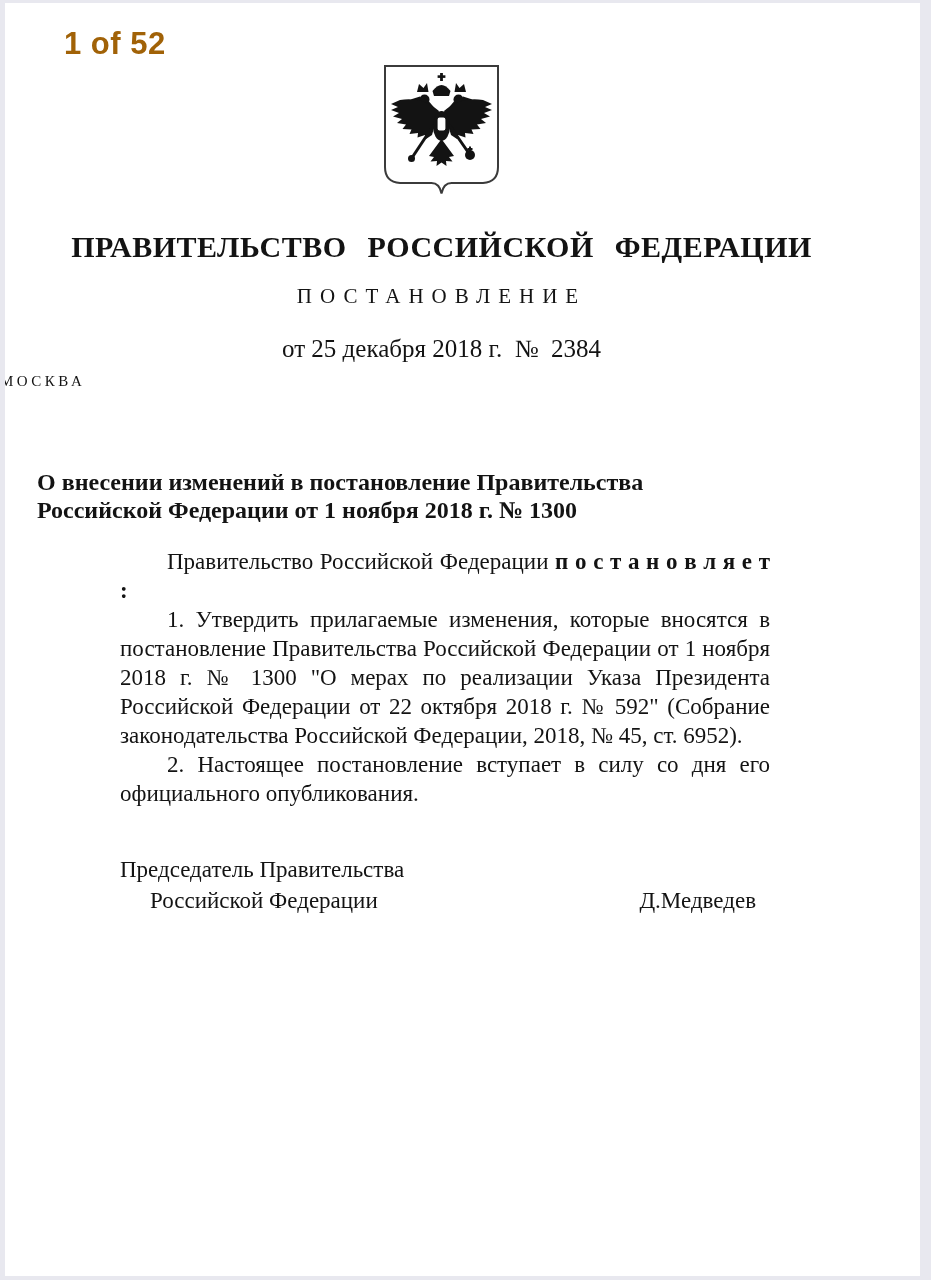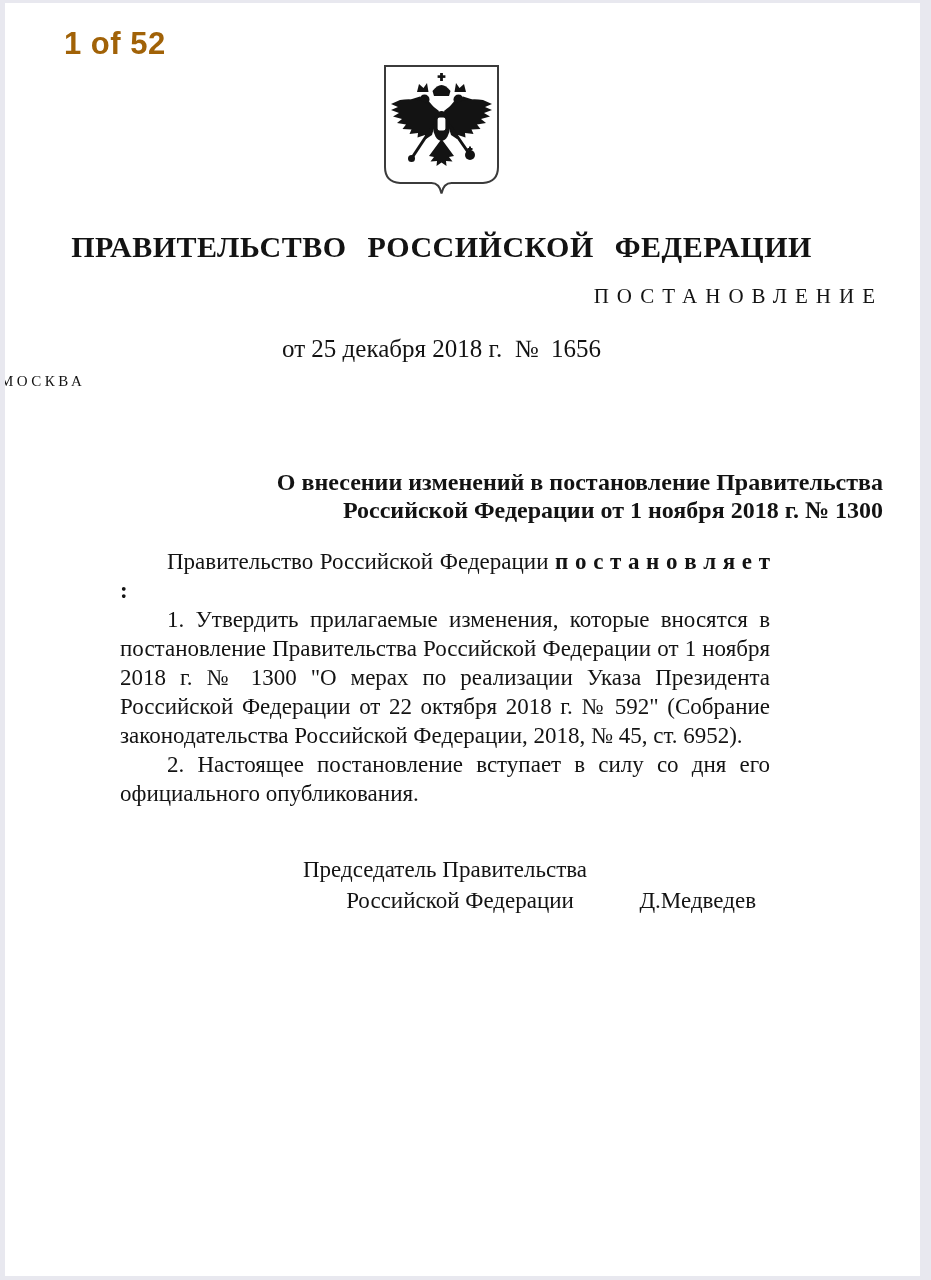--- a/index.html
+++ b/index.html
@@ -28,47 +28,47 @@
   .sheet { position: absolute; top: 0; left: 0; width: 883px; }
 
   .emblem { display: block; margin: 64px auto 0; width: 117px; height: 136px; }
 
   .org-name {
     margin-top: 30px; text-align: center;
     font-size: 30px; font-weight: 700;
     word-spacing: 13px; letter-spacing: 0.5px; line-height: 34px;
   }
   .doc-type {
-    margin-top: 21px; text-align: right;
+    margin-top: 21px; text-align: center;
     font-size: 21px; letter-spacing: 8px; line-height: 22px;
   }
   .date-line {
     margin-top: 27px; text-align: center;
     font-size: 25px; line-height: 29px; white-space: pre;
   }
   .city {
     margin-top: 9px; 
     font-size: 15px; letter-spacing: 3.5px; line-height: 18px;
   }
   .subject {
-    margin-top: 78px; text-align: right;
+    margin-top: 78px; text-align: left;
     font-weight: 700; font-size: 24px; line-height: 28px; margin-left: 37px;
   }
   .body-text {
     margin: 23px 113px 0 120px;
     font-size: 23px; line-height: 29px;
     text-align: justify;
   }
   .para { text-indent: 47px; margin: 0; }
   .preamble-emphasis { font-weight: 700; margin-top: 36px; }
 
   .signature {
     position: relative;
     margin: 46px 113px 0 120px;
-    font-size: 23px; line-height: 31px; text-align: center;
+    font-size: 23px; line-height: 31px;
   }
   .sig-line2 { padding-left: 30px; }
   .sig-name { position: absolute; right: 14px; bottom: 0; }
 </style>
 </head>
 <body>
 
 <div class="edge edge-top"></div>
 <div class="edge edge-bottom"></div>
 <div class="edge edge-left"></div>
@@ -116,21 +116,21 @@
       <rect x="84.5" y="84" width="5" height="2"></rect>
     </g>
 
     <rect x="54" y="53" width="9" height="14" rx="2.5" fill="#ffffff" stroke="#131313" stroke-width="1.2"></rect>
   </svg>
 
   <div class="org-name">ПРАВИТЕЛЬСТВО РОССИЙСКОЙ ФЕДЕРАЦИИ</div>
 
   <div class="doc-type">ПОСТАНОВЛЕНИЕ</div>
 
-  <div class="date-line">от 25 декабря 2018 г.  №  1656</div>
+  <div class="date-line">от 25 декабря 2018 г.  №  2384</div>
 
   <div class="city">МОСКВА</div>
 
   <div class="subject">
     <span>О внесении изменений в постановление Правительства</span><br>
     <span>Российской Федерации от 1 ноября 2018 г. № 1300</span>
   </div>
 
   <div class="body-text">
     <p class="para"><span>Правительство Российской Федерации </span><span class="preamble-emphasis">п о с т а н о в л я е т :</span></p>

